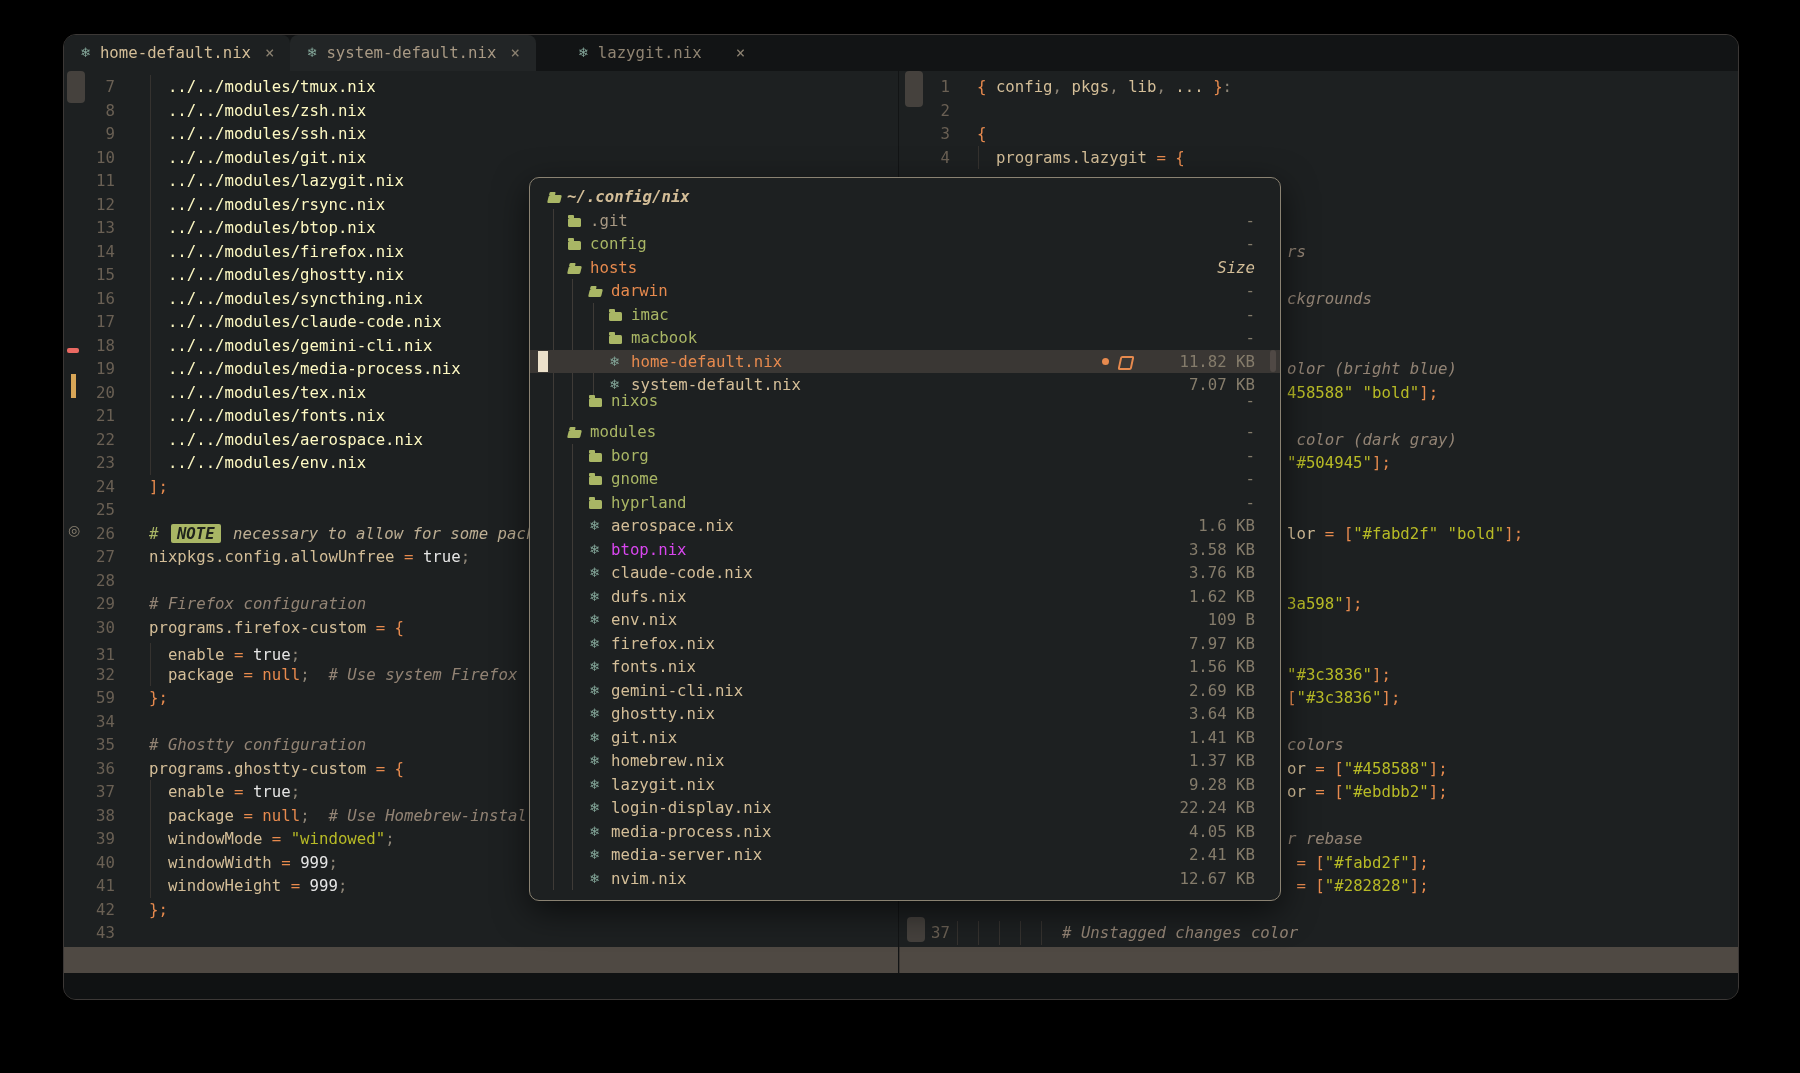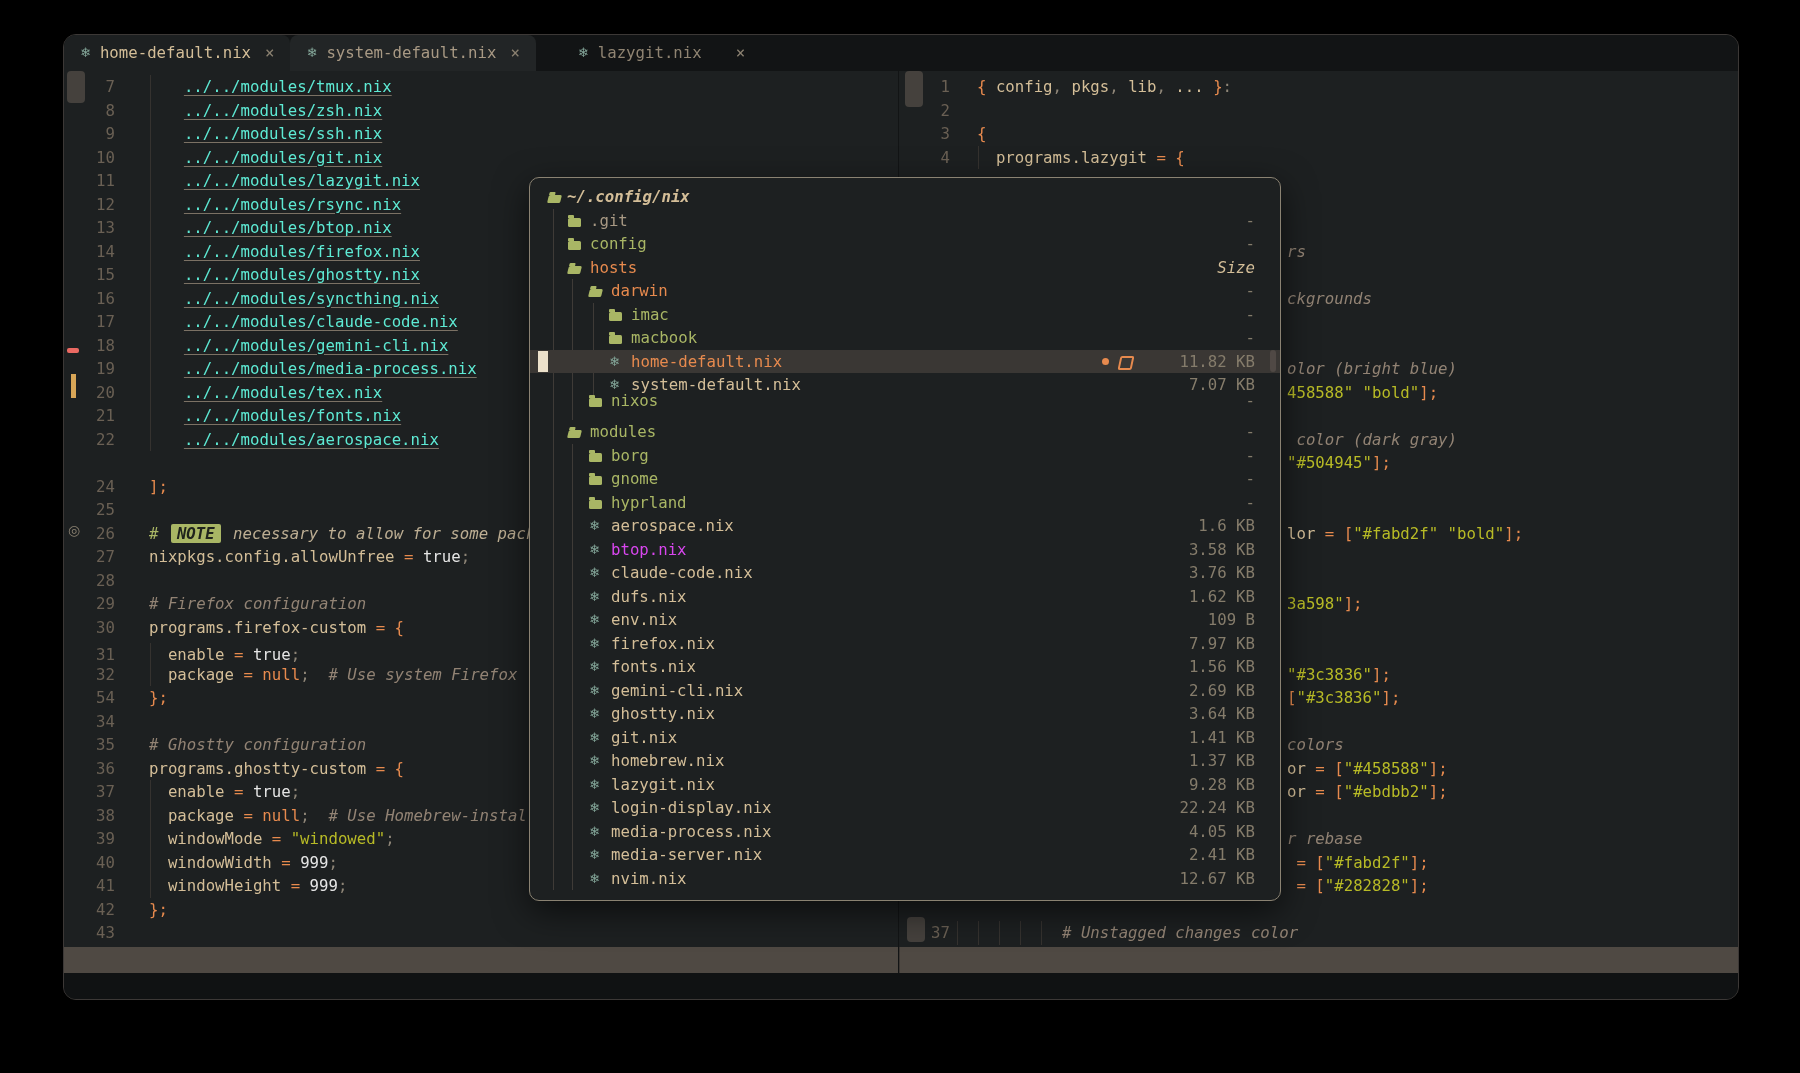--- a/index.html
+++ b/index.html
@@ -22,21 +22,21 @@
   #left-pane{left:0;width:834px;}
   #right-pane{left:835px;width:839px;}
   #pane-sep{position:absolute;left:834px;top:36px;width:1px;height:902px;background:#121415;}
   .eline{position:absolute;left:0;width:100%;height:23.5px;line-height:23.5px;white-space:pre;}
   .lnum{position:absolute;left:0;top:0;width:51px;text-align:right;color:#6a6054;}
   .codes{position:absolute;top:0;white-space:pre;}
   .iguide{position:absolute;top:0;width:1px;height:23.5px;background:#35322f;}
   .frag{position:absolute;white-space:pre;height:23.5px;line-height:23.5px;}
   
   .tk-fg{color:#d4be98}
-  .tk-path{color:#5eead4;text-decoration:underline;text-decoration-color:#7b7164;text-underline-offset:3px;margin-left:16px;}
+  .tk-path{color:#fef9c3;text-decoration-color:#7b7164;text-underline-offset:3px;}
   .tk-orange{color:#e78a4e}
   .tk-purple{color:#e5e5e5}
   .tk-str{color:#b8bb26}
   .tk-punct{color:#8f8678}
   .tk-comment{color:#928374;font-style:italic}
   .tk-commentb{color:#bdae93;font-style:italic}
   .tk-green{color:#a9b665}
   .tk-badge{background:#a9b665;color:#20231d;font-weight:bold;font-style:italic;padding:0 6px;border-radius:2px;margin:0 3px;}
   
   .thumb{position:absolute;background:#45413d;border-radius:4px;z-index:3;}
@@ -91,30 +91,31 @@
       <div class="eline" style="top: 145px;"><span class="lnum">13</span><div class="iguide" style="left: 86px;"></div><span class="codes" style="left: 85px;"><span class="tk-fg">  </span><span class="tk-path">../../modules/btop.nix</span></span></div>
       <div class="eline" style="top: 168.5px;"><span class="lnum">14</span><div class="iguide" style="left: 86px;"></div><span class="codes" style="left: 85px;"><span class="tk-fg">  </span><span class="tk-path">../../modules/firefox.nix</span></span></div>
       <div class="eline" style="top: 192px;"><span class="lnum">15</span><div class="iguide" style="left: 86px;"></div><span class="codes" style="left: 85px;"><span class="tk-fg">  </span><span class="tk-path">../../modules/ghostty.nix</span></span></div>
       <div class="eline" style="top: 215.5px;"><span class="lnum">16</span><div class="iguide" style="left: 86px;"></div><span class="codes" style="left: 85px;"><span class="tk-fg">  </span><span class="tk-path">../../modules/syncthing.nix</span></span></div>
       <div class="eline" style="top: 239px;"><span class="lnum">17</span><div class="iguide" style="left: 86px;"></div><span class="codes" style="left: 85px;"><span class="tk-fg">  </span><span class="tk-path">../../modules/claude-code.nix</span></span></div>
       <div class="eline" style="top: 262.5px;"><span class="lnum">18</span><div class="iguide" style="left: 86px;"></div><span class="codes" style="left: 85px;"><span class="tk-fg">  </span><span class="tk-path">../../modules/gemini-cli.nix</span></span></div>
       <div class="eline" style="top: 286px;"><span class="lnum">19</span><div class="iguide" style="left: 86px;"></div><span class="codes" style="left: 85px;"><span class="tk-fg">  </span><span class="tk-path">../../modules/media-process.nix</span></span></div>
       <div class="eline" style="top: 309.5px;"><span class="lnum">20</span><div class="iguide" style="left: 86px;"></div><span class="codes" style="left: 85px;"><span class="tk-fg">  </span><span class="tk-path">../../modules/tex.nix</span></span></div>
       <div class="eline" style="top: 333px;"><span class="lnum">21</span><div class="iguide" style="left: 86px;"></div><span class="codes" style="left: 85px;"><span class="tk-fg">  </span><span class="tk-path">../../modules/fonts.nix</span></span></div>
       <div class="eline" style="top: 356.5px;"><span class="lnum">22</span><div class="iguide" style="left: 86px;"></div><span class="codes" style="left: 85px;"><span class="tk-fg">  </span><span class="tk-path">../../modules/aerospace.nix</span></span></div>
+      <div class="eline" style="top: 380px;"><span class="lnum">23</span><div class="iguide" style="left: 86px;"></div><span class="codes" style="left: 85px;"><span class="tk-fg">  </span><span class="tk-path">../../modules/env.nix</span></span></div>
       <div class="eline" style="top: 403.5px;"><span class="lnum">24</span><span class="codes" style="left: 85px;"><span class="tk-orange">];</span></span></div>
       <div class="eline" style="top: 427px;"><span class="lnum">25</span><span class="codes" style="left: 85px;"></span></div>
       <div class="eline" style="top: 450.5px;"><span class="lnum">26</span><span class="codes" style="left: 85px;"><span class="tk-green"># </span><span class="tk-badge">NOTE</span><span class="tk-commentb"> necessary to allow for some packages</span></span></div>
       <div class="eline" style="top: 474px;"><span class="lnum">27</span><span class="codes" style="left: 85px;"><span class="tk-fg">nixpkgs.config.allowUnfree </span><span class="tk-orange">= </span><span class="tk-purple">true</span><span class="tk-punct">;</span></span></div>
       <div class="eline" style="top: 497.5px;"><span class="lnum">28</span><span class="codes" style="left: 85px;"></span></div>
       <div class="eline" style="top: 521px;"><span class="lnum">29</span><span class="codes" style="left: 85px;"><span class="tk-comment"># Firefox configuration</span></span></div>
       <div class="eline" style="top: 544.5px;"><span class="lnum">30</span><span class="codes" style="left: 85px;"><span class="tk-fg">programs.firefox-custom </span><span class="tk-orange">= </span><span class="tk-orange">{</span></span></div>
       <div class="eline" style="top: 572px;"><span class="lnum">31</span><div class="iguide" style="left: 86px;"></div><span class="codes" style="left: 85px;"><span class="tk-fg">  enable </span><span class="tk-orange">= </span><span class="tk-purple">true</span><span class="tk-punct">;</span></span></div>
       <div class="eline" style="top: 591.5px;"><span class="lnum">32</span><div class="iguide" style="left: 86px;"></div><span class="codes" style="left: 85px;"><span class="tk-fg">  package </span><span class="tk-orange">= </span><span class="tk-orange">null</span><span class="tk-punct">;</span><span class="tk-comment">  # Use system Firefox</span></span></div>
-      <div class="eline" style="top: 615px;"><span class="lnum">54</span><span class="codes" style="left: 85px;"><span class="tk-orange">};</span></span></div>
+      <div class="eline" style="top: 615px;"><span class="lnum">59</span><span class="codes" style="left: 85px;"><span class="tk-orange">};</span></span></div>
       <div class="eline" style="top: 638.5px;"><span class="lnum">34</span><span class="codes" style="left: 85px;"></span></div>
       <div class="eline" style="top: 662px;"><span class="lnum">35</span><span class="codes" style="left: 85px;"><span class="tk-comment"># Ghostty configuration</span></span></div>
       <div class="eline" style="top: 685.5px;"><span class="lnum">36</span><span class="codes" style="left: 85px;"><span class="tk-fg">programs.ghostty-custom </span><span class="tk-orange">= </span><span class="tk-orange">{</span></span></div>
       <div class="eline" style="top: 709px;"><span class="lnum">37</span><div class="iguide" style="left: 86px;"></div><span class="codes" style="left: 85px;"><span class="tk-fg">  enable </span><span class="tk-orange">= </span><span class="tk-purple">true</span><span class="tk-punct">;</span></span></div>
       <div class="eline" style="top: 732.5px;"><span class="lnum">38</span><div class="iguide" style="left: 86px;"></div><span class="codes" style="left: 85px;"><span class="tk-fg">  package </span><span class="tk-orange">= </span><span class="tk-orange">null</span><span class="tk-punct">;</span><span class="tk-comment">  # Use Homebrew-installed</span></span></div>
       <div class="eline" style="top: 756px;"><span class="lnum">39</span><div class="iguide" style="left: 86px;"></div><span class="codes" style="left: 85px;"><span class="tk-fg">  windowMode </span><span class="tk-orange">= </span><span class="tk-str">"windowed"</span><span class="tk-punct">;</span></span></div>
       <div class="eline" style="top: 779.5px;"><span class="lnum">40</span><div class="iguide" style="left: 86px;"></div><span class="codes" style="left: 85px;"><span class="tk-fg">  windowWidth </span><span class="tk-orange">= </span><span class="tk-purple">999</span><span class="tk-punct">;</span></span></div>
       <div class="eline" style="top: 803px;"><span class="lnum">41</span><div class="iguide" style="left: 86px;"></div><span class="codes" style="left: 85px;"><span class="tk-fg">  windowHeight </span><span class="tk-orange">= </span><span class="tk-purple">999</span><span class="tk-punct">;</span></span></div>
       <div class="eline" style="top: 826.5px;"><span class="lnum">42</span><span class="codes" style="left: 85px;"><span class="tk-orange">};</span></span></div>
       <div class="eline" style="top: 850px;"><span class="lnum">43</span><span class="codes" style="left: 85px;"></span></div>

